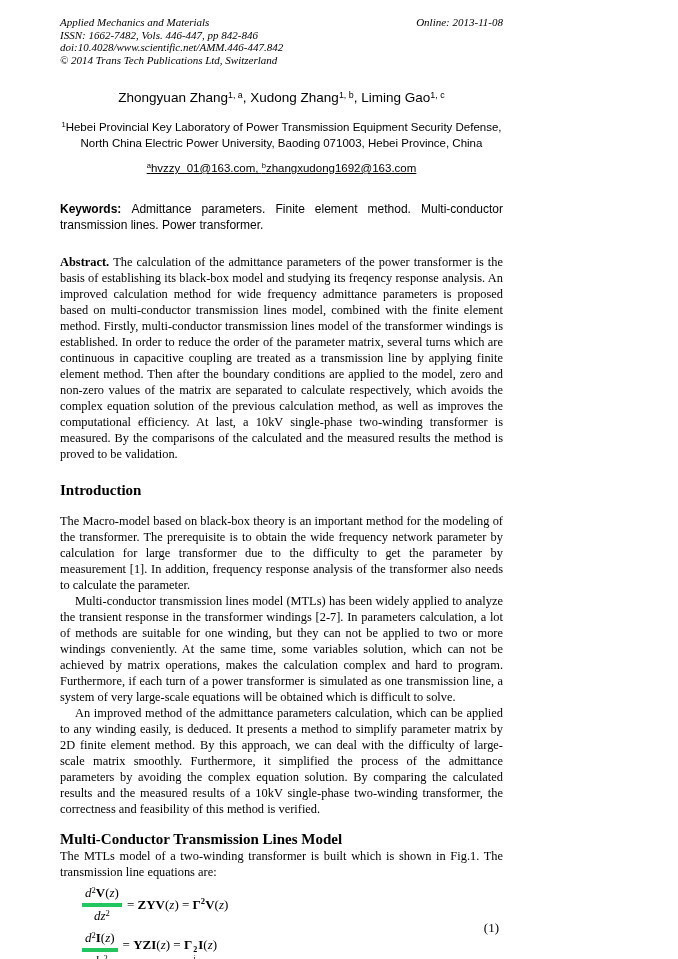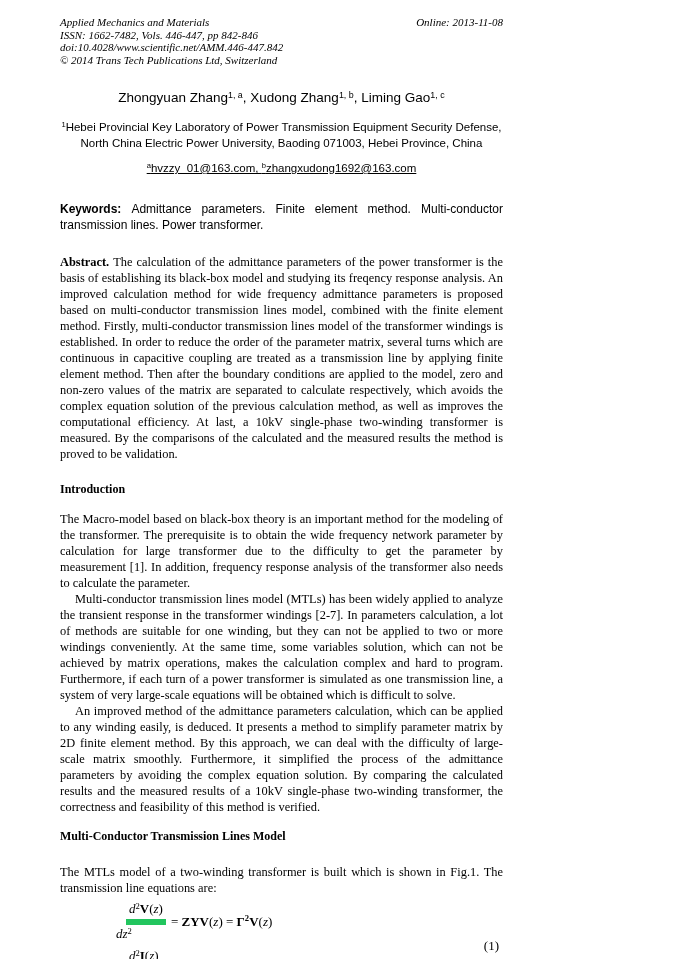--- a/index.html
+++ b/index.html
@@ -22,30 +22,30 @@
   .affil{margin-top:12px;text-align:center;
     font-family:"Liberation Sans",sans-serif;font-size:11.5px;line-height:15px;}
   .emails{margin-top:10px;text-align:center;
     font-family:"Liberation Sans",sans-serif;font-size:11.5px;line-height:15px;text-decoration:underline;}
   .keywords{margin:25px 0 0;text-align:justify;
     font-family:"Liberation Sans",sans-serif;font-size:12px;line-height:15.5px;}
   
   .body-text{font-family:"Liberation Serif",serif;font-size:12.4px;line-height:16px;
     text-align:justify;margin:0;}
   .abstract{margin-top:21px;}
-  .sec-heading{font-family:"Liberation Serif",serif;font-weight:bold;font-size:12px;
+  .sec-heading{font-family:"Liberation Serif",serif;font-weight:bold;font-size:15px;
     margin:20px 0 14px;}
-  .sec-heading.tight{margin:14px 0 20px;}
+  .sec-heading.tight{margin:14px 0 0;}
   .indent{text-indent:15px;}
   
   .equation-block{position:relative;margin-top:5px;padding-left:22px;
     font-family:"Liberation Serif",serif;font-size:13px;line-height:16px;}
   .eq-line{display:flex;align-items:center;margin:5px 0;}
   .frac{display:inline-block;text-align:center;margin-right:5px;}
-  .fnum{display:block;padding:0 3px 1px;border-bottom:6px solid #22c55e;margin-left:44px;}
+  .fnum{display:block;padding:0 3px 1px;border-bottom:4px solid #22c55e;}
   .fden{display:block;padding-top:1px;}
   .eq-num{position:absolute;right:4px;top:50%;transform:translateY(-50%);}
   .where{margin-top:9px;padding-left:16px;text-align:left;font-size:12.6px;}
   
   .b{font-weight:bold;}
   .i{font-style:italic;}
   .sup{font-size:66%;vertical-align:baseline;position:relative;top:-0.5em;letter-spacing:0;}
   .stack{display:inline-flex;flex-direction:column;align-items:flex-start;
     font-size:62%;line-height:1.05;vertical-align:-0.45em;margin:0 1px;font-weight:bold;}
   .stack .stk-sub{font-style:italic;font-weight:normal;}

